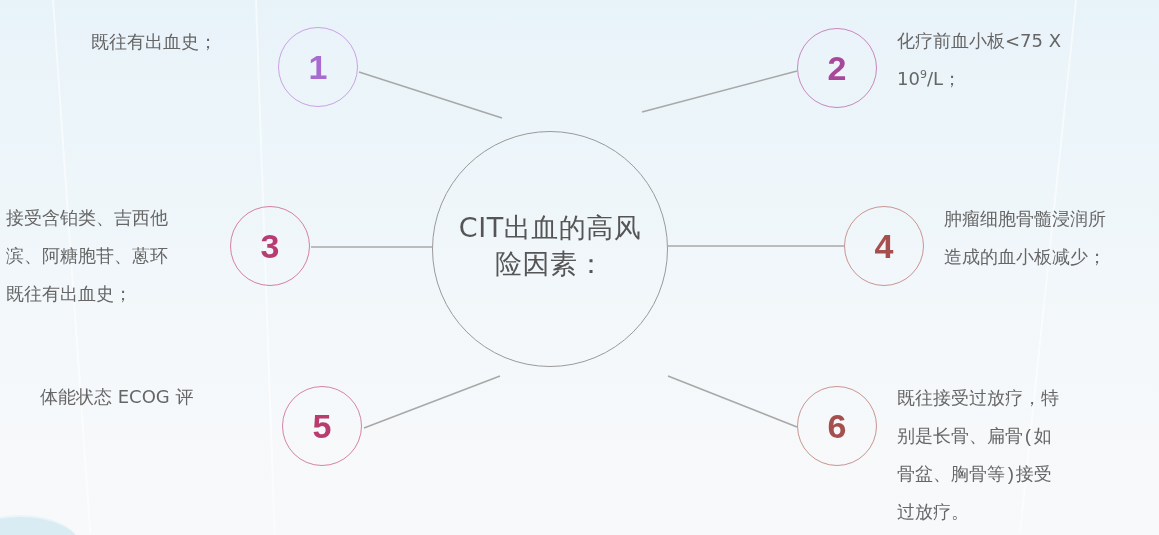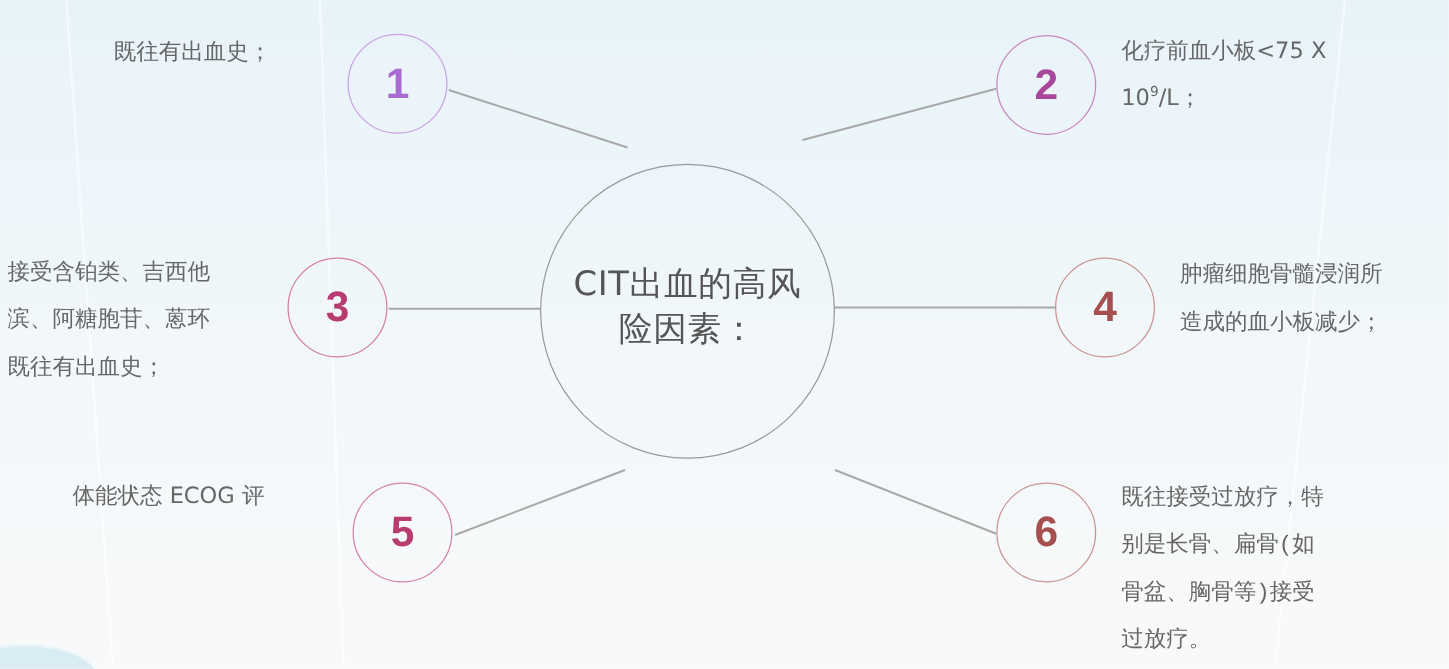--- a/index.html
+++ b/index.html
@@ -138,21 +138,21 @@
   <span class="num-label" style="color:#a5504e;">4</span>
 </div>
 <div class="factor-text" style="left:944px; top:200px;font-family:Liberation Serif, serif;">
   <div>肿瘤细胞骨髓浸润所</div>
   <div>造成的血小板减少；</div>
 </div>
 
 <div class="num-node" style="left:282px; top:386px; border-color:#d683a4;">
   <span class="num-label" style="color:#b83c6e;">5</span>
 </div>
-<div class="factor-text" style="left:58px; top:378px;">
+<div class="factor-text" style="left:40px; top:378px;">
   <div>体能状态 ECOG 评</div>
 </div>
 
 <div class="num-node" style="left:797px; top:386px; border-color:#c99592;">
   <span class="num-label" style="color:#a5504e;">6</span>
 </div>
 <div class="factor-text" style="left:897px; top:380px;font-family:Liberation Mono, monospace;">
   <div>既往接受过放疗，特</div>
   <div>别是长骨、扁骨(如</div>
   <div>骨盆、胸骨等)接受</div>

